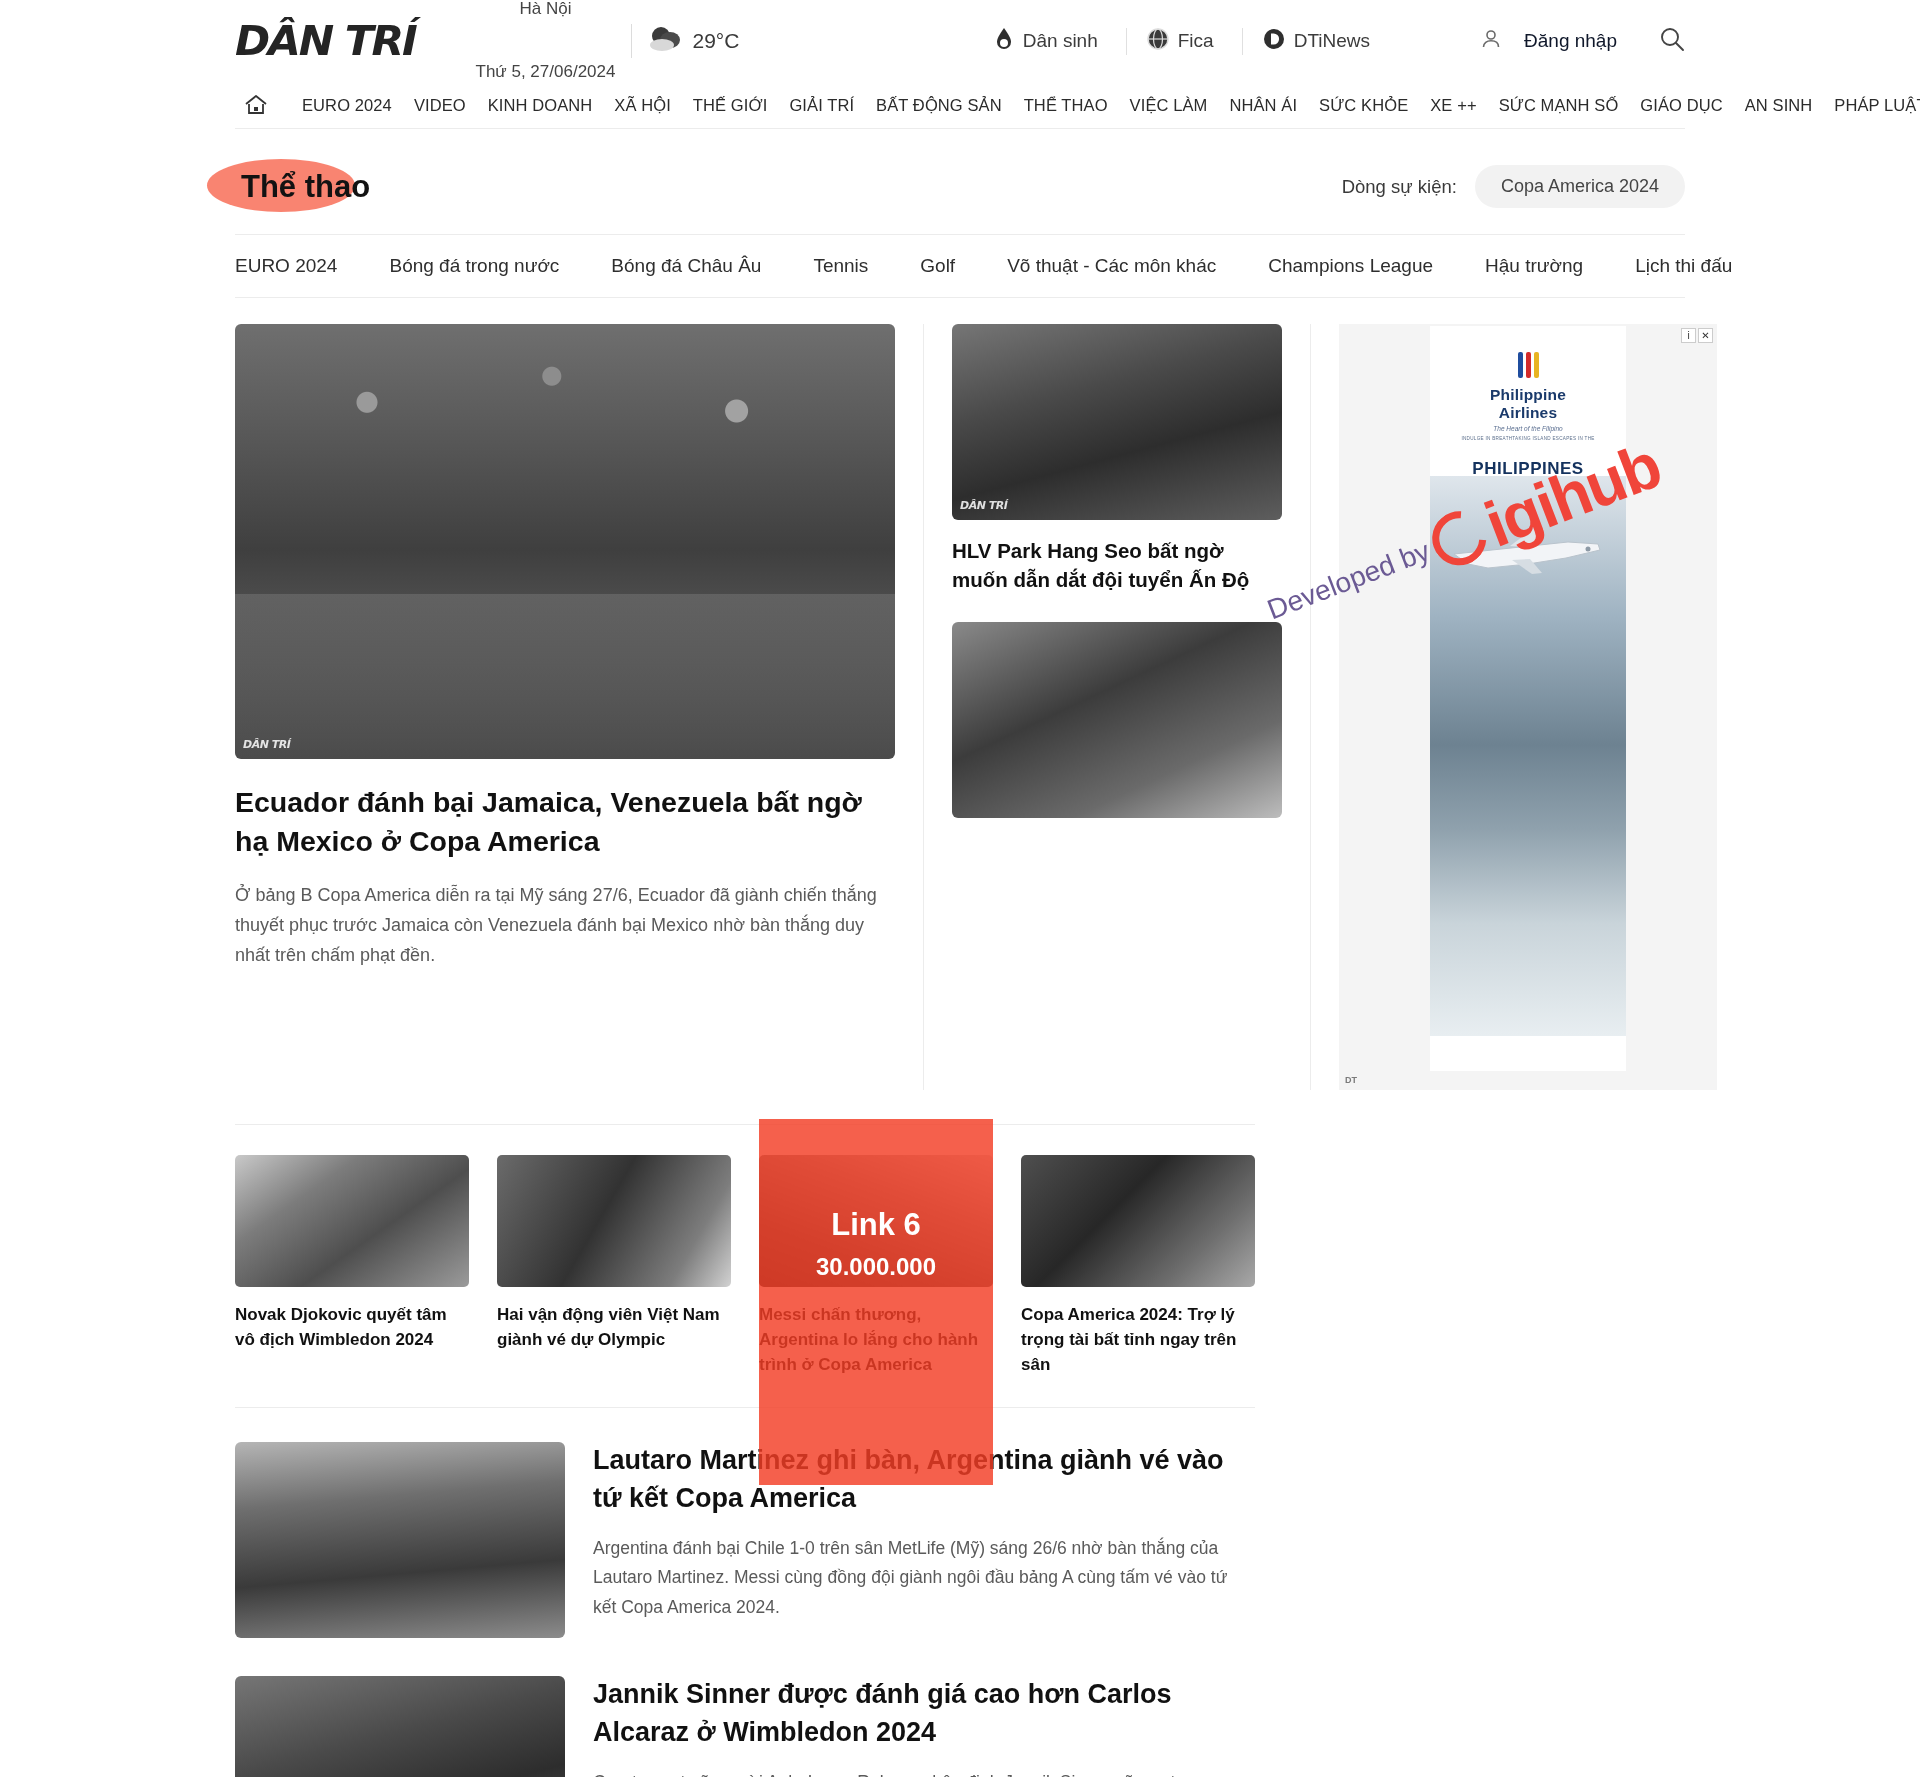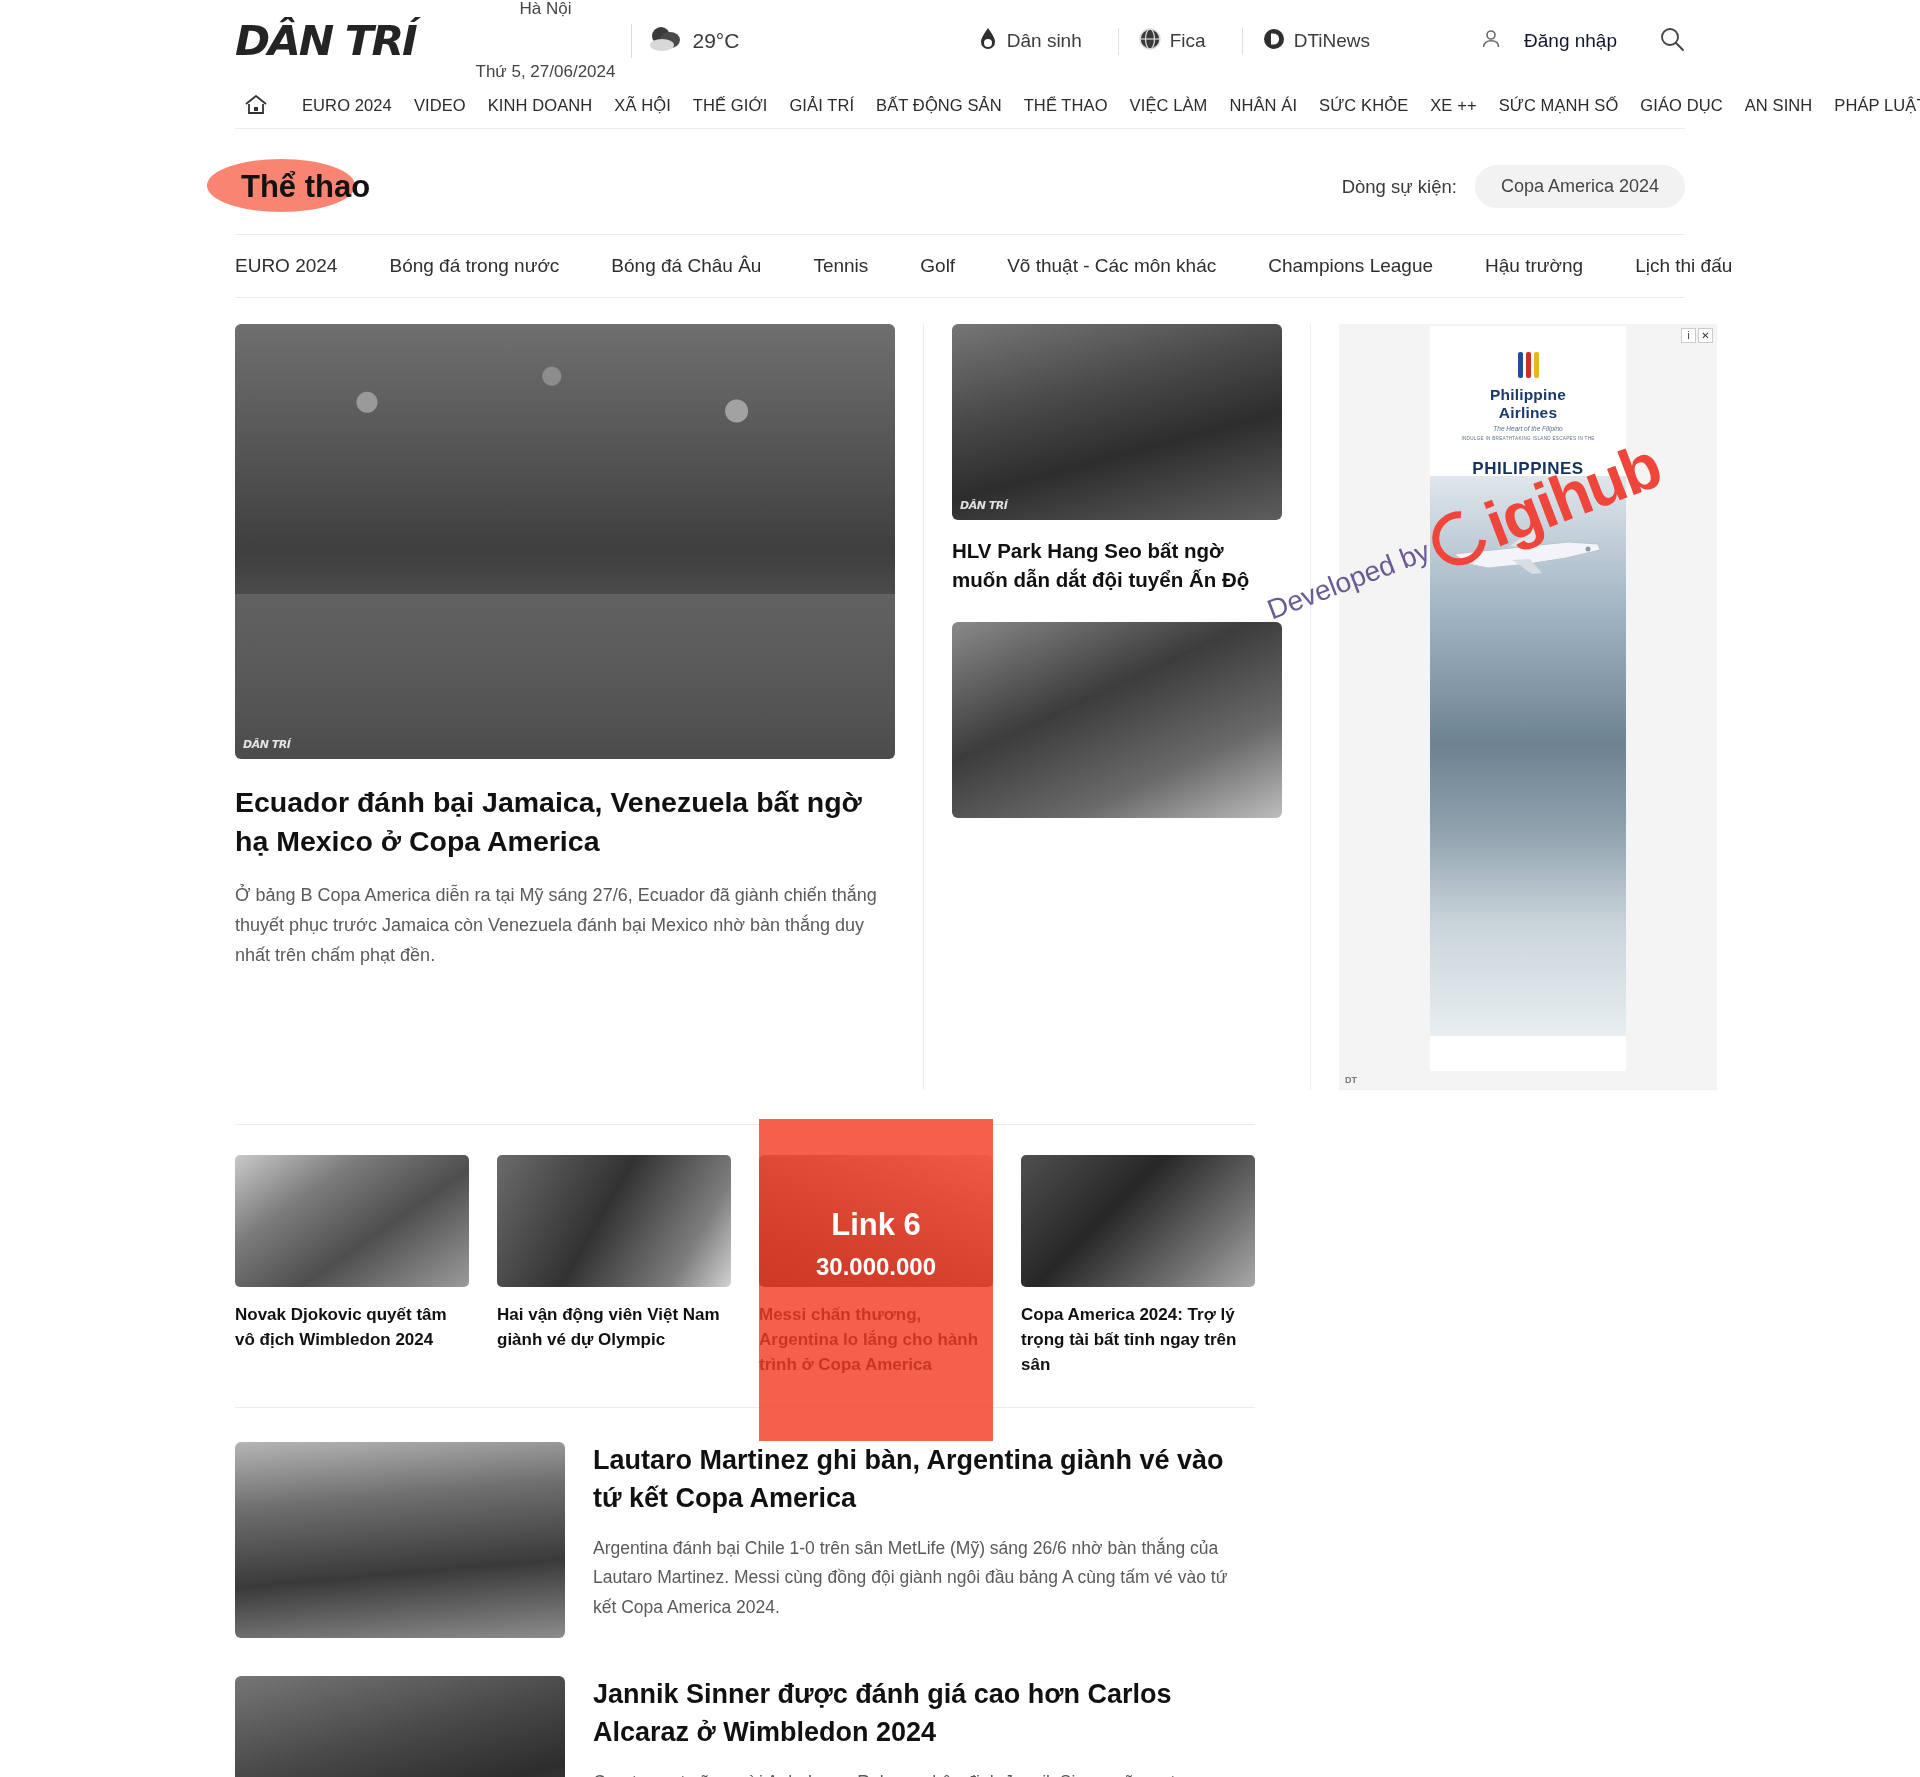--- a/index.html
+++ b/index.html
@@ -40,21 +40,21 @@
     gap: 16px;
     margin-right: auto;
   }
   .loc { text-align: center; line-height: 1.45; }
   .loc .city { font-size: 17px; color: #444; }
   .loc .date { font-size: 17px; color: #444; margin-top: 38px; }
   .vsep { width: 1px; height: 34px; background: #dcdcdc; }
   .weather { display: flex; align-items: center; gap: 10px; }
   .temp { font-size: 21px; color: #3a3a3a; }
 
-  .brandlinks { display: flex; align-items: center; gap: 16px; margin-right: 90px; }
+  .brandlinks { display: flex; align-items: center; gap: 8px; margin-right: 90px; }
   .brandlink {
     display: flex; align-items: center; gap: 9px;
     padding: 0 20px; font-size: 19px; color: #3c3c3c; cursor: pointer;
   }
   .brandlink + .brandlink { border-left: 1px solid #e0e0e0; }
 
   .account { display: flex; align-items: center; gap: 22px; font-size: 19px; color: #0f172a; cursor: pointer; margin-right: 42px; }
   .searchbtn { cursor: pointer; display: flex; align-items: center; }
 
   
@@ -186,21 +186,21 @@
     margin-top: 34px;
     width: 1020px;
     position: relative;
   }
   .card-img { width: 234px; height: 132px; border-radius: 5px; overflow: hidden; }
   .card-title { font-size: 17px; font-weight: 700; line-height: 1.46; margin-top: 16px; color: #111; }
 
   .link-overlay {
     position: absolute;
     left: 524px; top: -6px;
-    width: 234px; height: 322px;
+    width: 234px; height: 366px;
     background: rgba(243, 61, 37, .82);
     z-index: 20;
     display: flex; flex-direction: column; align-items: center;
     padding-top: 88px;
     pointer-events: none;
   }
   .link-overlay .l6 { font-size: 31px; font-weight: 700; color: #fff; }
   .link-overlay .lnum { font-size: 24px; font-weight: 700; color: #fff; margin-top: 10px; }
 
   

